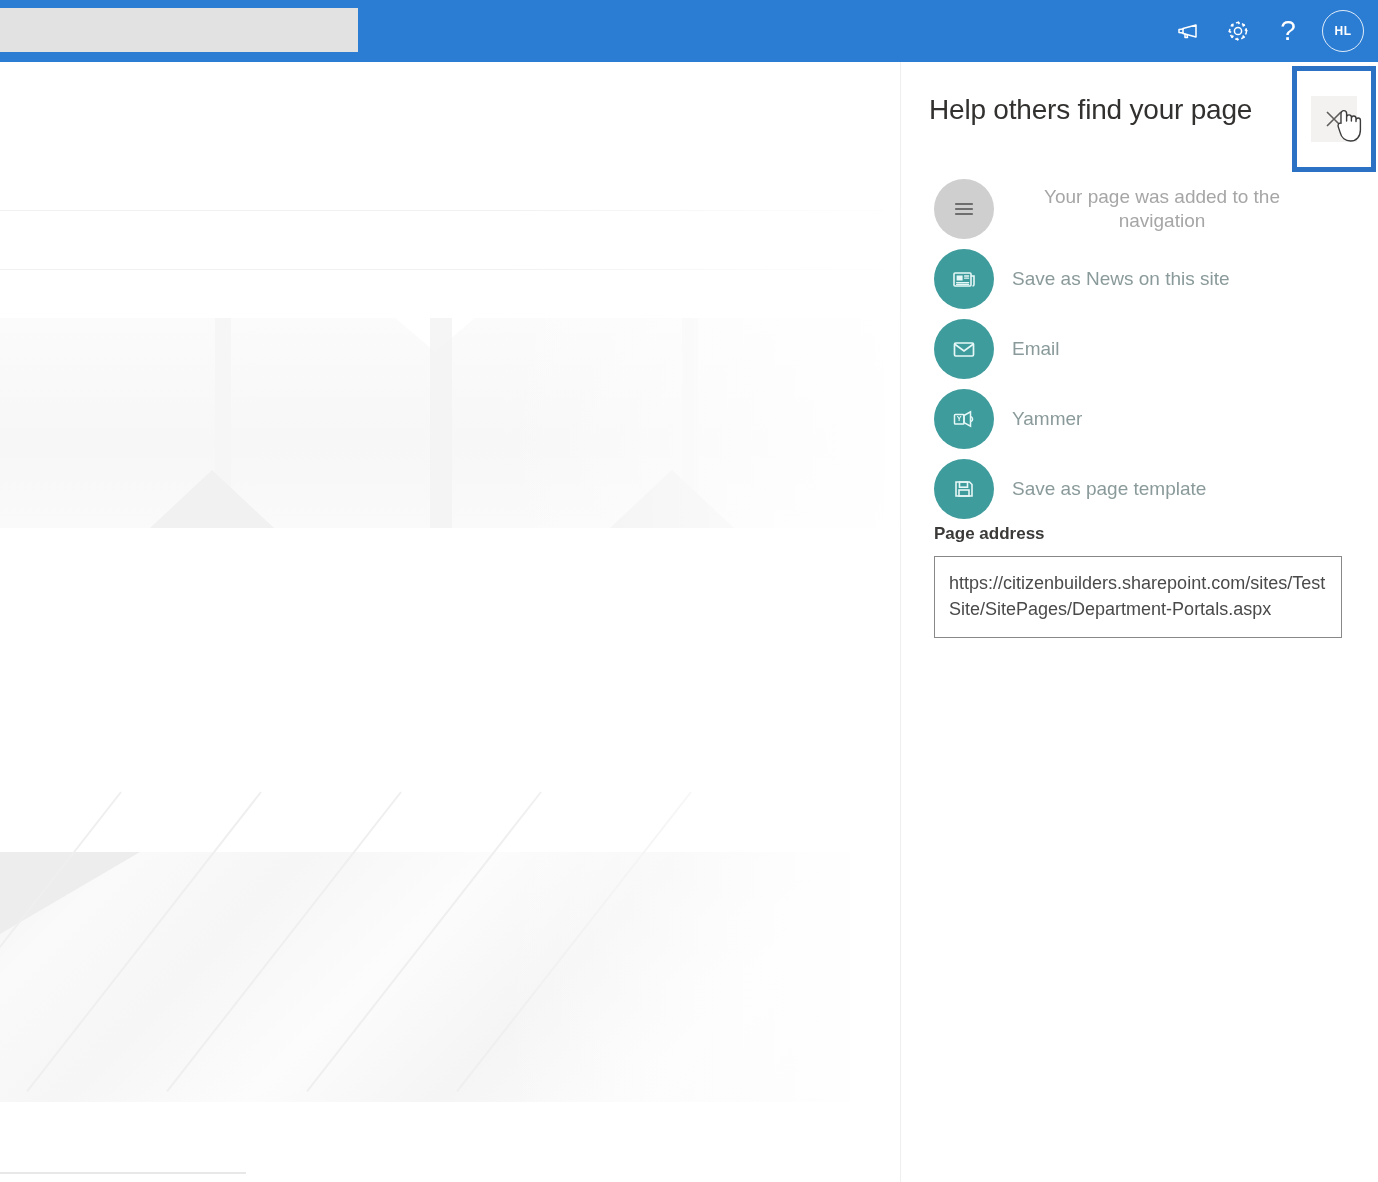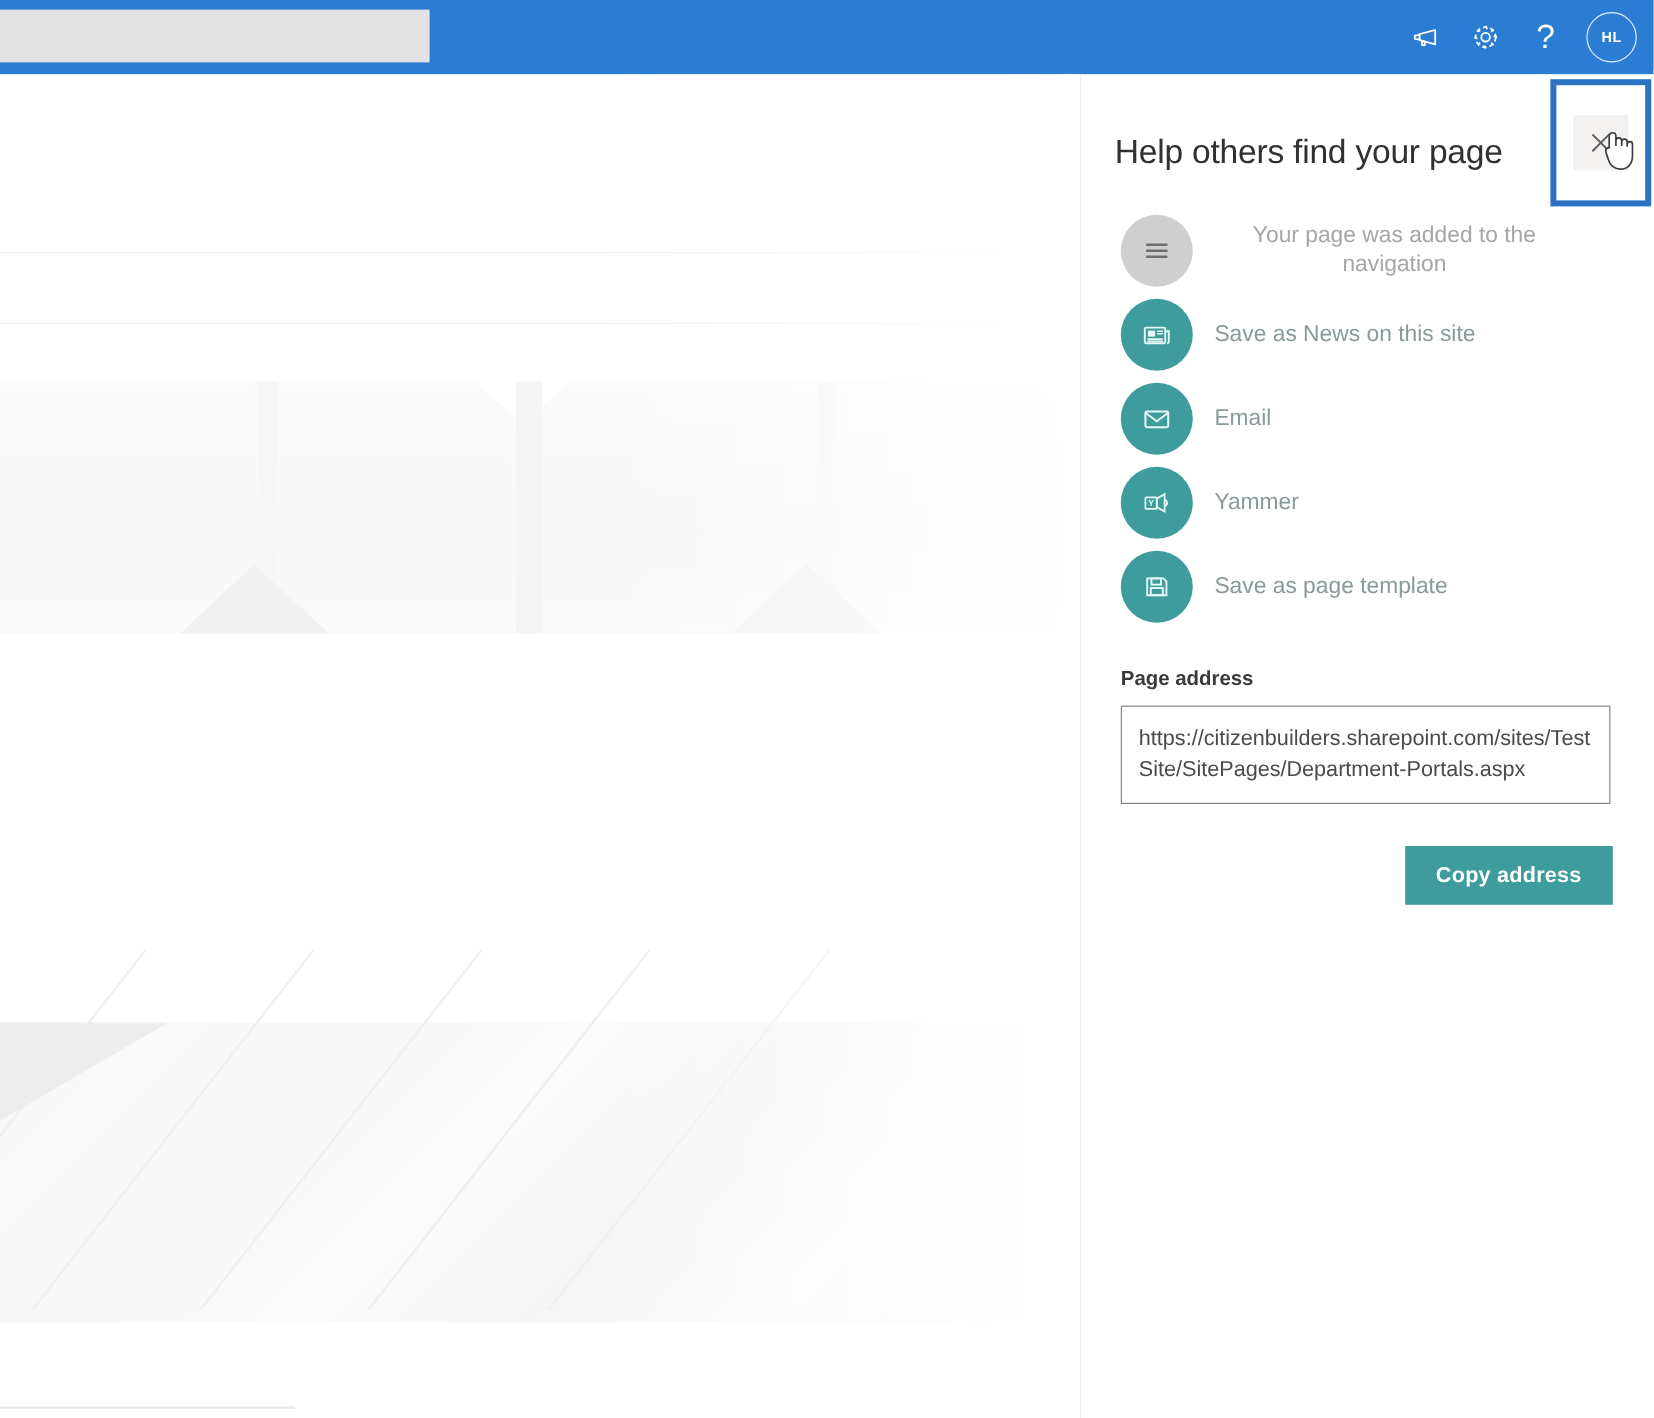--- a/index.html
+++ b/index.html
@@ -217,21 +217,21 @@
     background: #ffffff;
     border-left: 1px solid #efefef;
   }
   .panel-header {
     position: relative;
     height: 108px;
   }
   .panel-title {
     position: absolute;
     left: 28px;
-    top: 49px;
+    top: 32px;
     font-size: 28px;
     font-weight: 400;
     color: #323130;
     letter-spacing: -0.2px;
     white-space: nowrap;
   }
   .close-wrap {
     position: absolute;
     right: 2px;
     top: 4px;
@@ -293,21 +293,20 @@
     margin-left: 18px;
     font-size: 19px;
     line-height: 24px;
     color: #8a9a9a;
     max-width: 300px;
   }
   .action-label.grey { color: #a6a6a6; }
 
   
   .addr-section {
-    margin-top: 32px;
     padding-left: 33px;
     padding-right: 32px;
   }
   .addr-label {
     font-size: 17px;
     font-weight: 700;
     color: #3b3a39;
     margin-bottom: 12px;
   }
   .addr-box {
@@ -486,19 +485,16 @@
           </svg>
         </div>
         <div class="action-label">Save as page template</div>
       </div>
     </div>
 
     <div class="addr-section">
       <div class="addr-label">Page address</div>
       <textarea class="addr-box" rows="2" placeholder="" style="">https://citizenbuilders.sharepoint.com/sites/TestSite/SitePages/Department-Portals.aspx</textarea>
 
-      <div class="copy-row">
-        <button class="copy-btn">Copy address</button>
-      </div>
     </div>
 
   </div>
 </div>
 
 </body></html>

